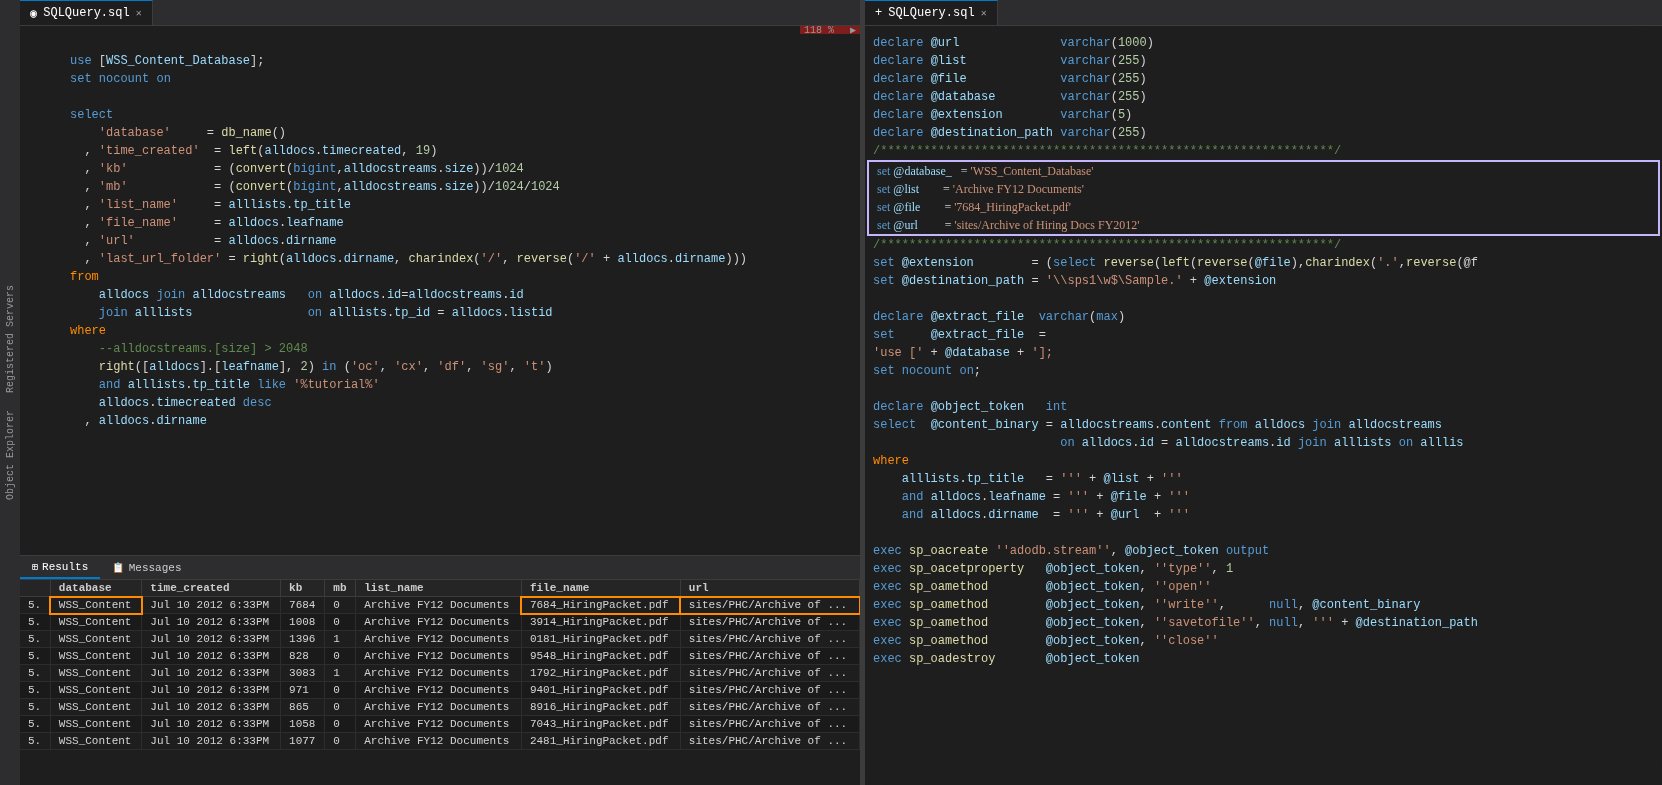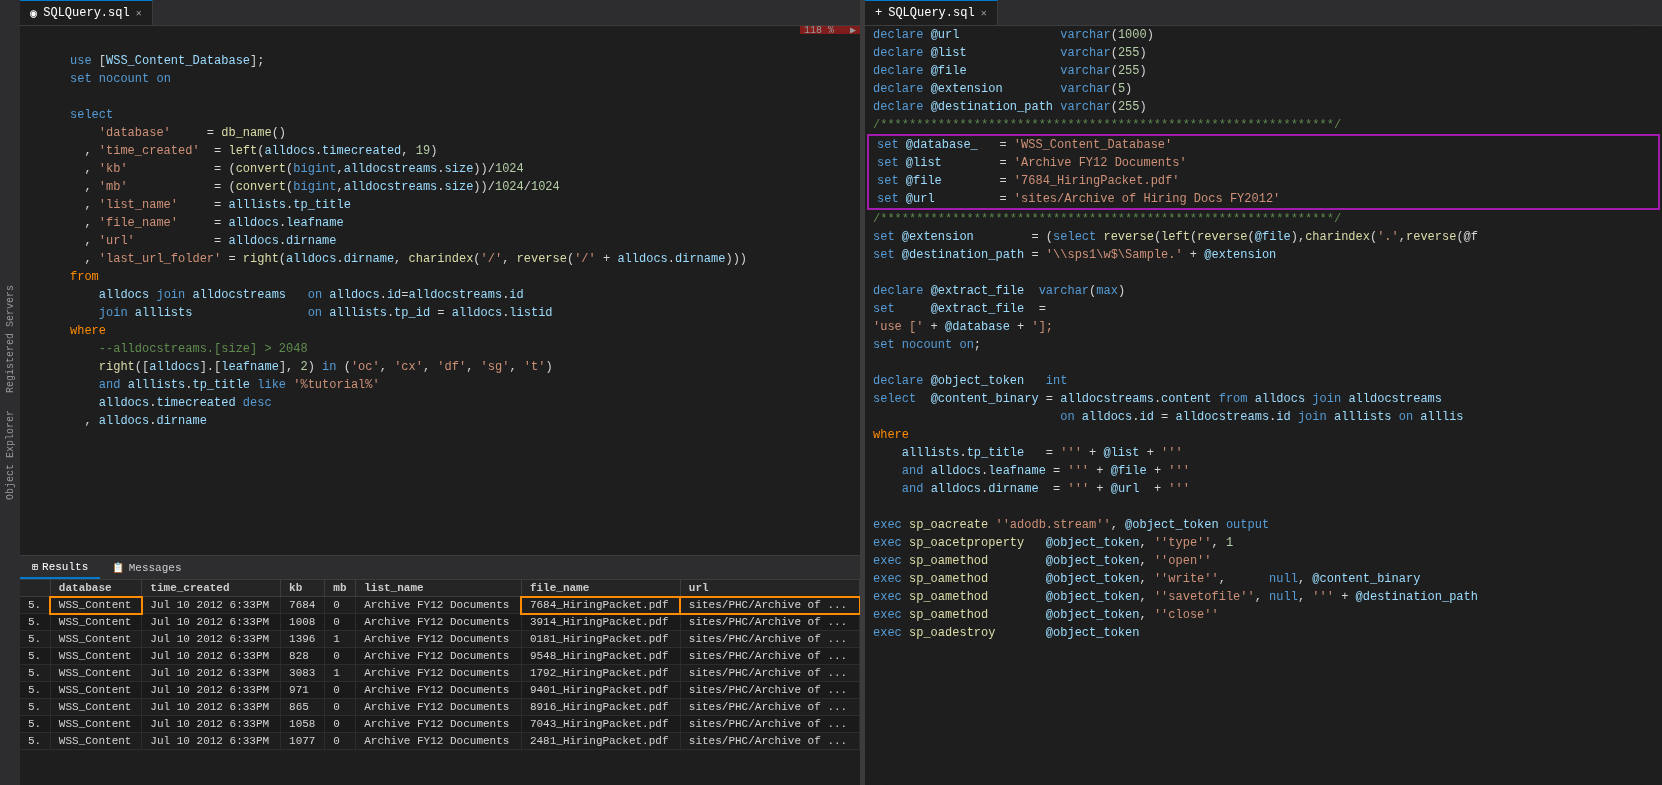--- a/index.html
+++ b/index.html
@@ -28,21 +28,21 @@
     .str { color: #ce9178; } 
     .fn { color: #dcdcaa; } 
     .cm { color: #608b4e; } 
     .id { color: #9cdcfe; } 
     .num { color: #b5cea8; } 
     .kw-orange { color: #ff8c00; }
     
     
     .right-pane { flex: 1; display: flex; flex-direction: column; }
     .right-tab-bar { display: flex; background: #2d2d30; height: 26px; align-items: stretch; border-bottom: 1px solid #3c3c3c; }
-    .right-code-area { flex: 1; background: #1e1e1e; overflow: auto; padding: 0 0; border-radius: 24px; }
+    .right-code-area { flex: 1; background: #1e1e1e; overflow: auto; padding: 8px 0; border-radius: 24px; }
     
     
     .results-panel { height: 230px; background: #1e1e1e; border-top: 1px solid #3c3c3c; display: flex; flex-direction: column; }
     .results-tabs { display: flex; background: #2d2d30; height: 24px; align-items: stretch; border-bottom: 1px solid #3c3c3c; }
     .results-tab { display: flex; align-items: center; padding: 0 12px; gap: 4px; font-size: 11px; color: #ccc; cursor: pointer; }
     .results-tab.active { color: #fff; border-bottom: 2px solid #007acc; }
     .results-tab-icon { font-size: 10px; }
     
     
     .results-table-wrap { flex: 1; overflow: auto; }
@@ -319,30 +319,33 @@
       <div class="code-line">
         <span class="code-content"><span class="kw">declare</span> <span class="id">@url</span>              <span class="kw">varchar</span>(<span class="num">1000</span>)</span>
       </div>
       <div class="code-line">
         <span class="code-content"><span class="kw">declare</span> <span class="id">@list</span>             <span class="kw">varchar</span>(<span class="num">255</span>)</span>
       </div>
       <div class="code-line">
         <span class="code-content"><span class="kw">declare</span> <span class="id">@file</span>             <span class="kw">varchar</span>(<span class="num">255</span>)</span>
       </div>
       <div class="code-line">
+        <span class="code-content"><span class="kw">declare</span> <span class="id">@database</span>         <span class="kw">varchar</span>(<span class="num">255</span>)</span>
+      </div>
+      <div class="code-line">
         <span class="code-content"><span class="kw">declare</span> <span class="id">@extension</span>        <span class="kw">varchar</span>(<span class="num">5</span>)</span>
       </div>
       <div class="code-line">
         <span class="code-content"><span class="kw">declare</span> <span class="id">@destination_path</span> <span class="kw">varchar</span>(<span class="num">255</span>)</span>
       </div>
       <div class="code-line">
         <span class="code-content"><span class="cm">/***************************************************************/</span></span>
       </div>
 
-      <div style="position: relative; border: 2px solid #a21caf; margin: 0 2px;">
+      <div style="position: relative; border: 2px solid #c4b5fd; margin: 0 2px; font-family: Liberation Serif, serif;">
         <div class="code-line">
           <span class="code-content"><span class="kw">set</span> <span class="id">@database_</span>   = <span class="str">'WSS_Content_Database'</span></span>
         </div>
         <div class="code-line">
           <span class="code-content"><span class="kw">set</span> <span class="id">@list</span>        = <span class="str">'Archive FY12 Documents'</span></span>
         </div>
         <div class="code-line">
           <span class="code-content"><span class="kw">set</span> <span class="id">@file</span>        = <span class="str">'7684_HiringPacket.pdf'</span></span>
         </div>
         <div class="code-line">

